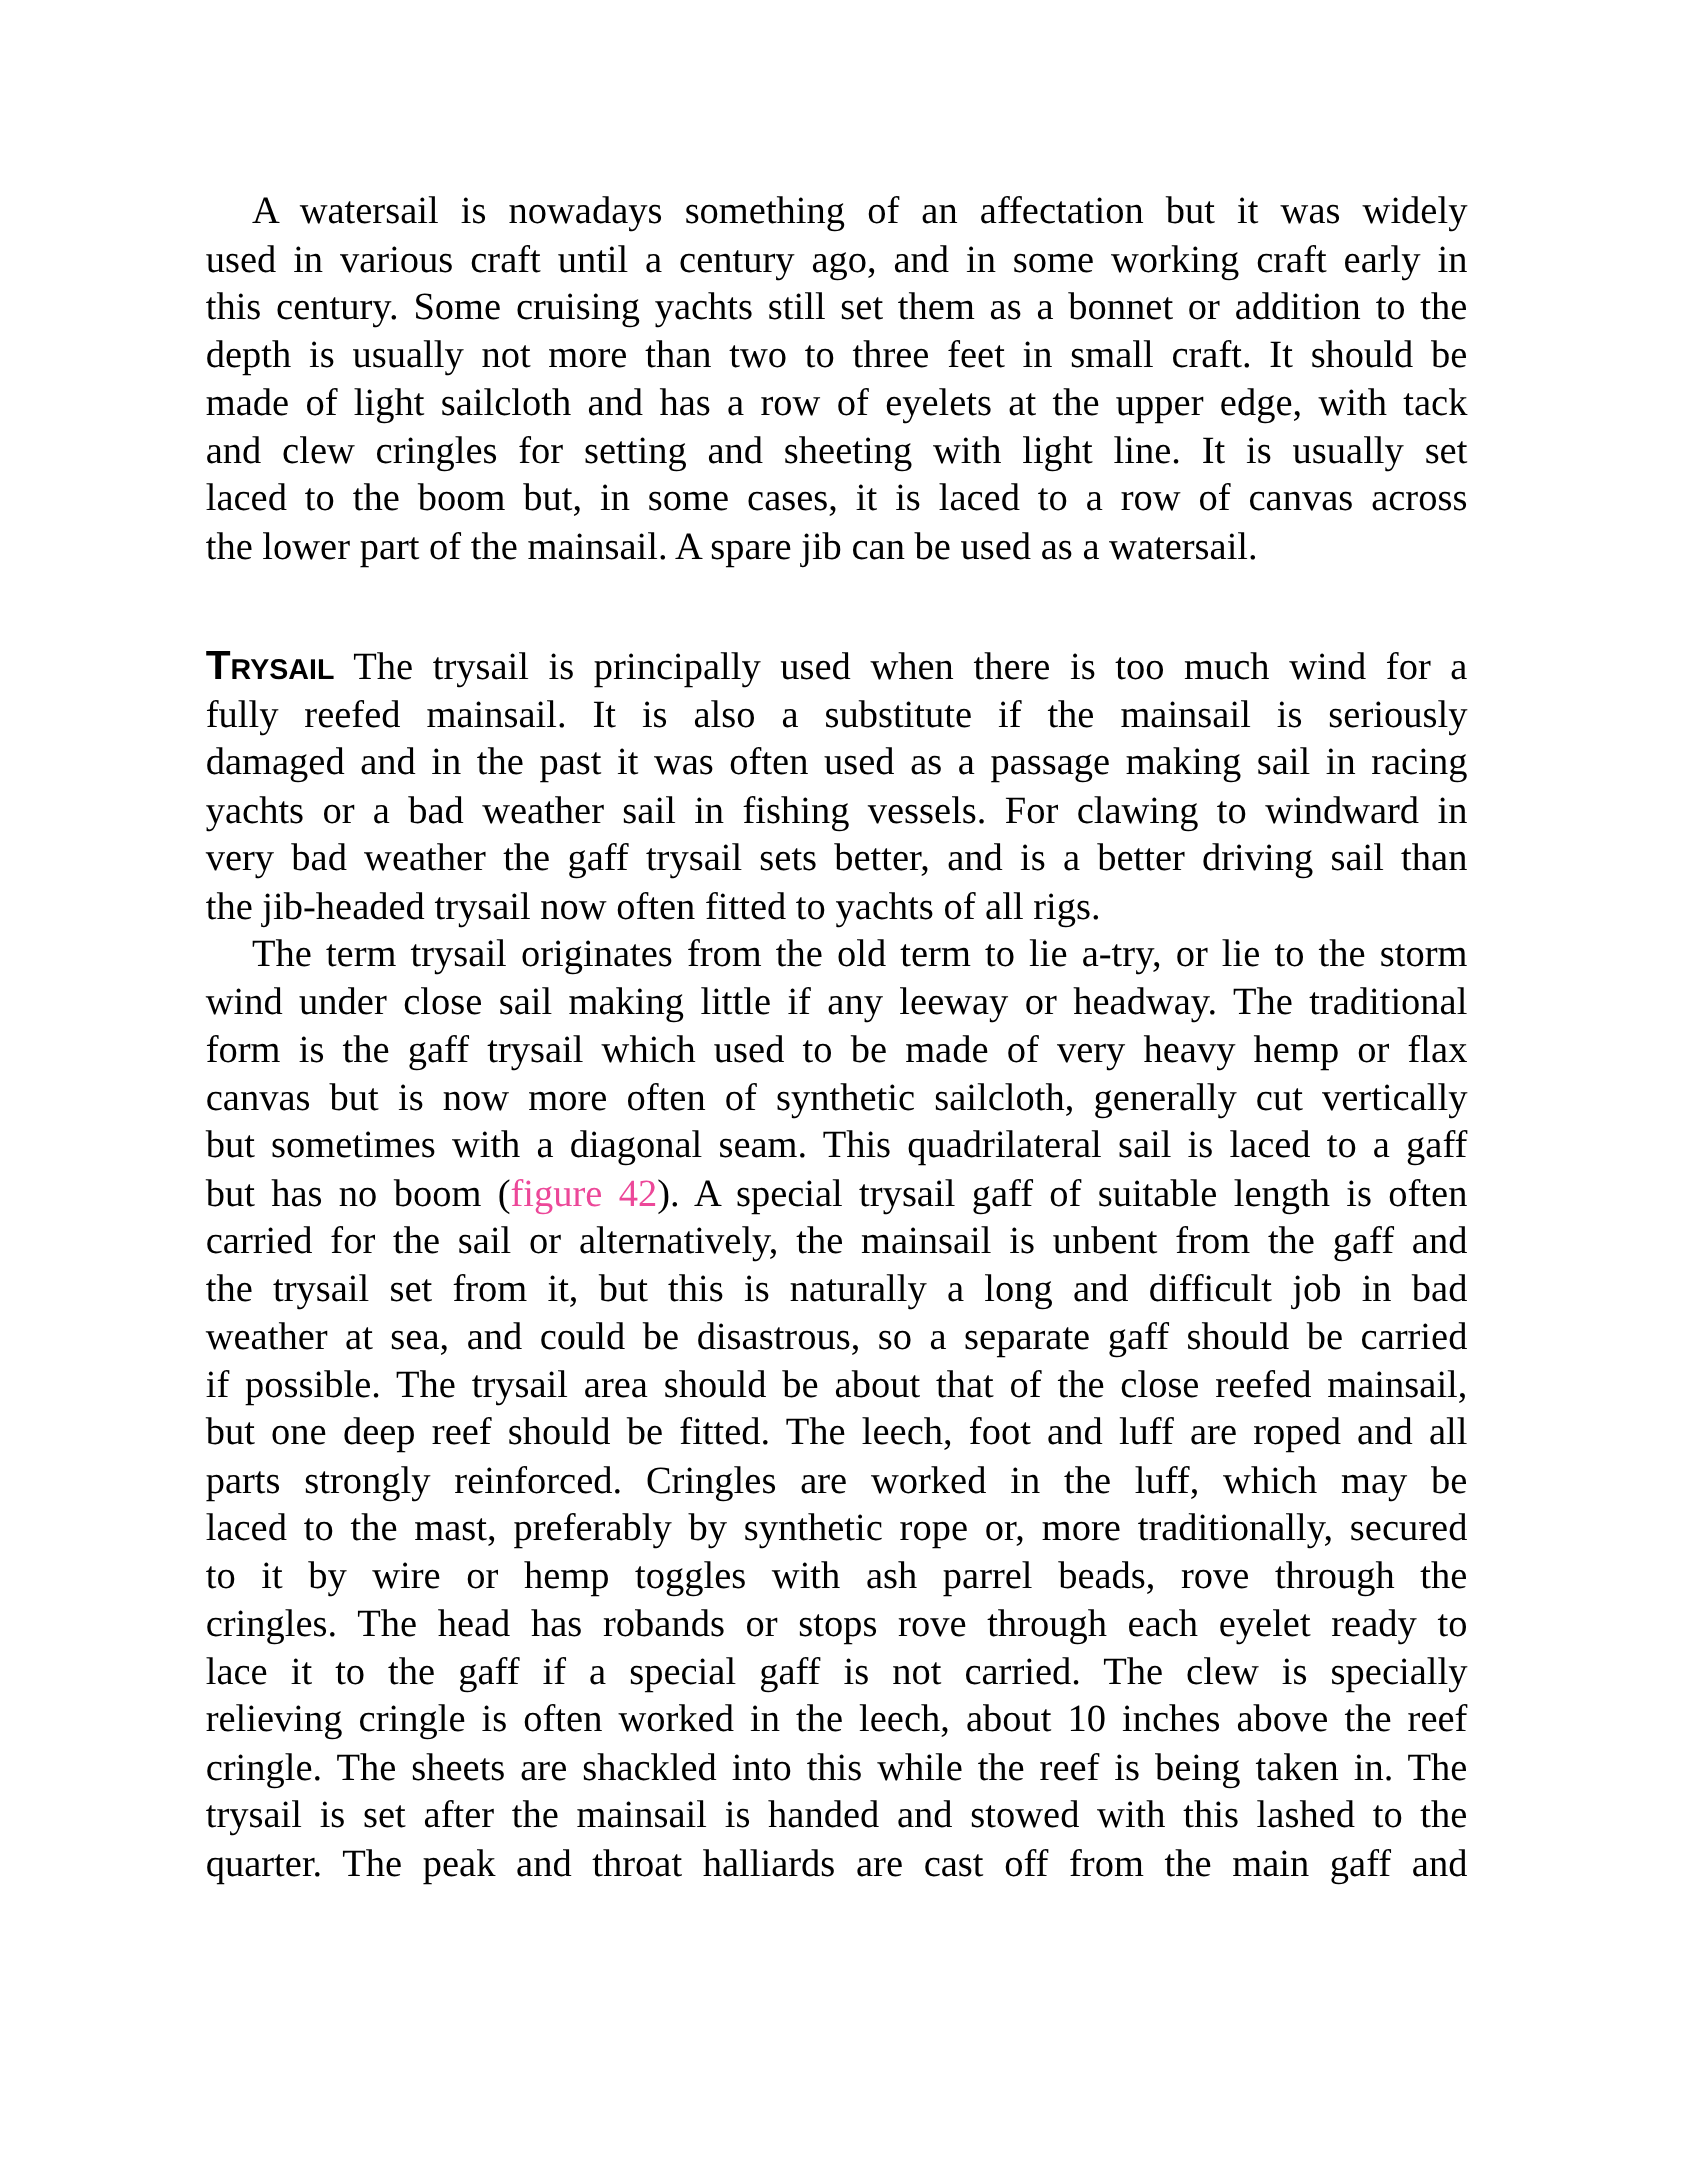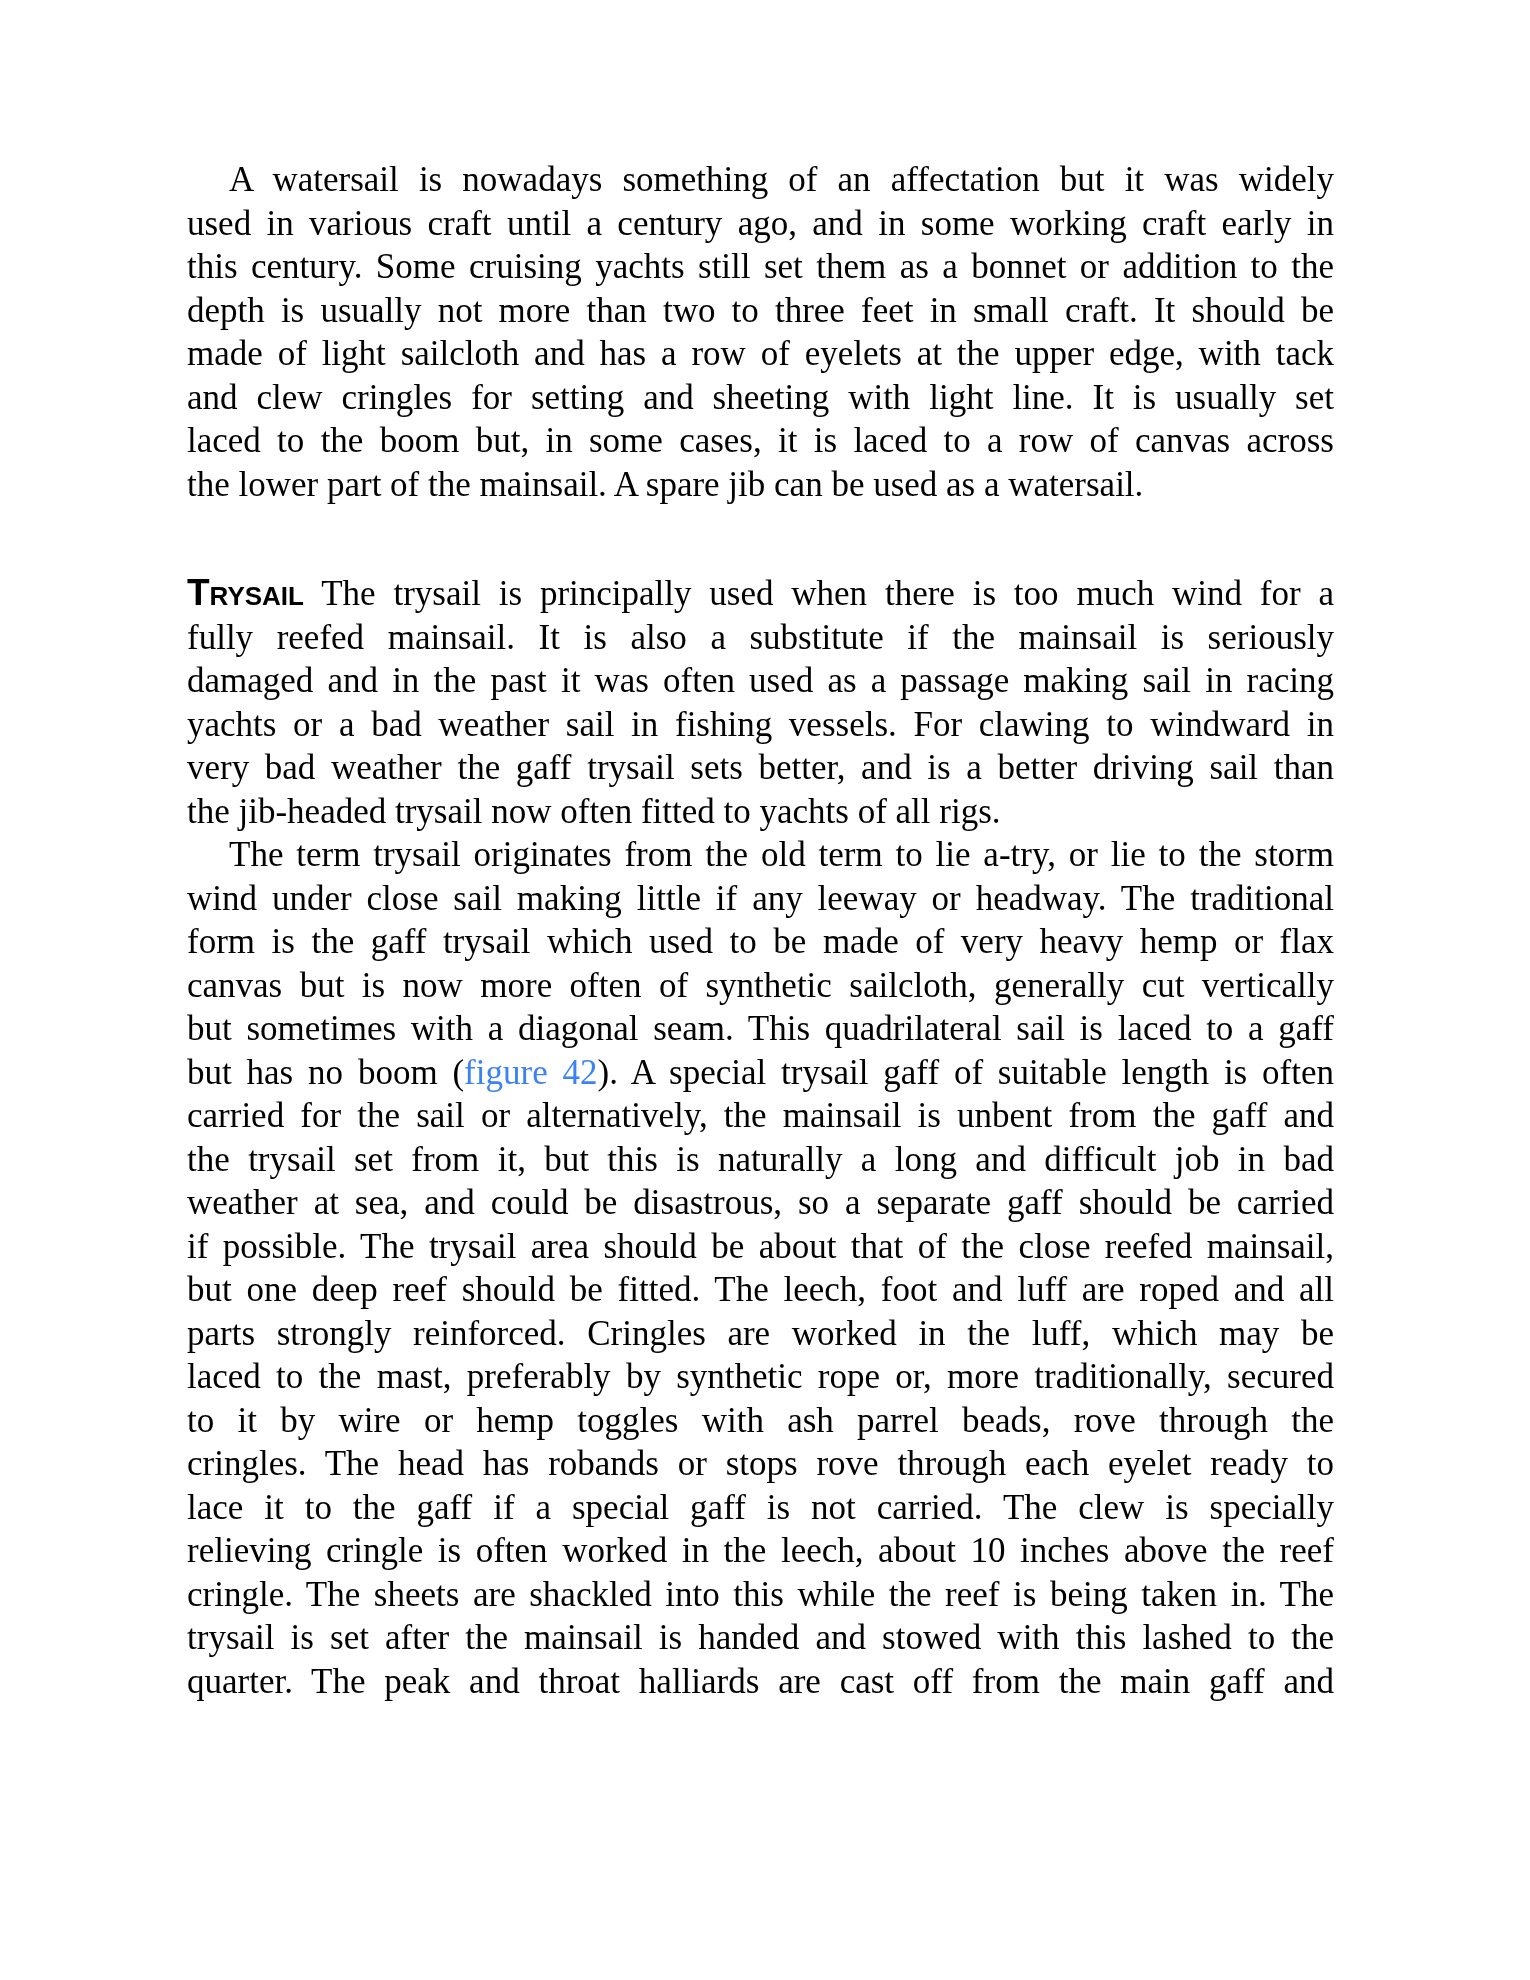--- a/index.html
+++ b/index.html
@@ -11,21 +11,21 @@
     height: 1980px;
     background: #ffffff;
     overflow: hidden;
     font-family: "Liberation Serif", "DejaVu Serif", serif;
     color: #000000;
   }
 
   .textblock {
     position: absolute;
     left: 187px;
-    top: 158px;
+    top: 170px;
     width: 1147px;
     font-size: 35px;
     line-height: 43.5px;
   }
 
   .para { margin: 0; }
   .para.gap-before { margin-top: 65px; }
 
   .line {
     text-align: justify;
@@ -38,21 +38,21 @@
   .line.indent { text-indent: 42px; }
 
   .seg-heading {
     font-family: "Liberation Sans", "DejaVu Sans", sans-serif;
     font-weight: bold;
     font-variant: small-caps;
     font-size: 37px;
   }
 
   .seg-link {
-    color: #3b82f6;
+    color: #ec4899;
     text-decoration: none;
     cursor: pointer;
   }
 </style>
 </head>
 <body>
 
 <div class="page">
   <div class="textblock">
       <div class="para">

